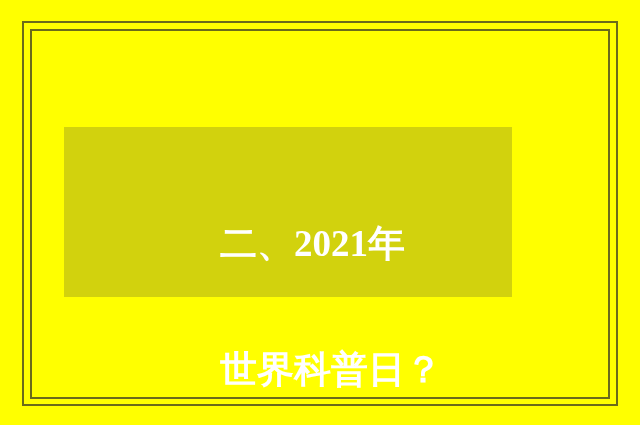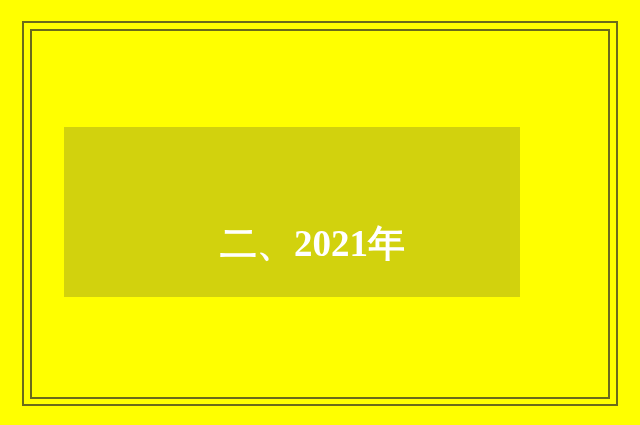--- a/index.html
+++ b/index.html
@@ -45,21 +45,20 @@
   }
 
   
   .panel {
     position: absolute;
     left: 64px;
     top: 127px;
     width: 448px;
     height: 170px;
     background: #d2d20d;
-    padding-left: 8px;
   }
 
   .panel-text {
     position: absolute;
     left: 156px;          
     top: 22px;
     width: 340px;
     color: #ffffff;
     font-size: 37px;
     font-weight: 700;
@@ -80,17 +79,18 @@
 <div class="canvas">
 
   <div class="frame frame-outer"></div>
 
   <div class="frame frame-inner"></div>
 
   <div class="panel">
 
     <div class="panel-text">
       <span class="panel-line">二、2021年</span>
+      <span class="panel-line">世界科普日？</span>
     </div>
 
   </div>
 
 </div>
 
 </body></html>

